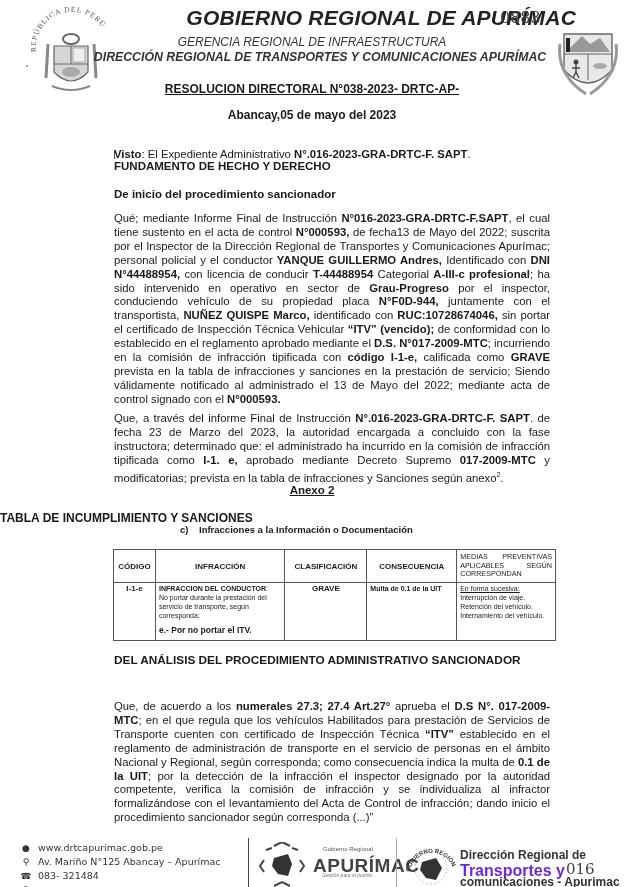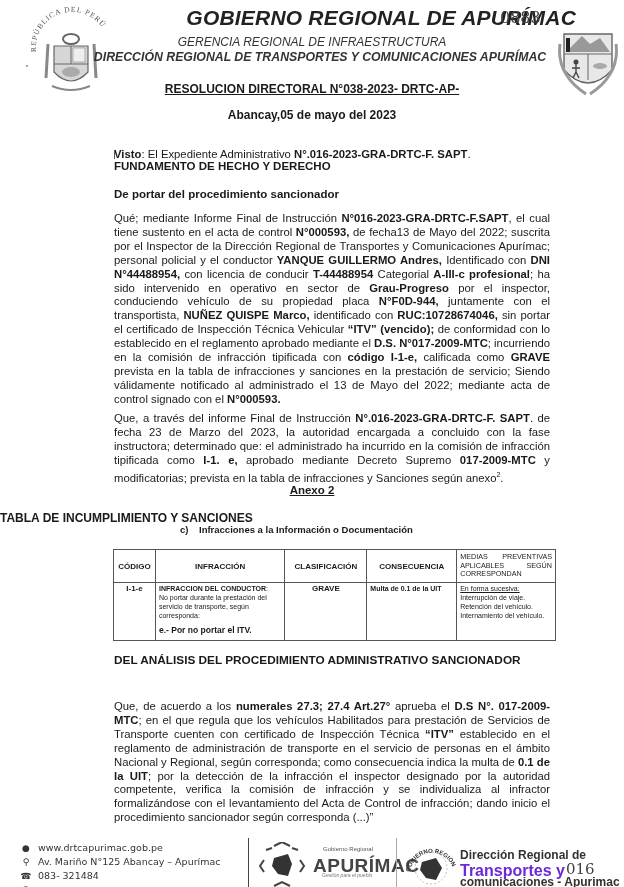--- a/index.html
+++ b/index.html
@@ -63,21 +63,21 @@
 
 <div class="abs res-title">RESOLUCION DIRECTORAL N°038-2023- DRTC-AP-</div>
 <div class="abs date">Abancay,05  de mayo del 2023</div>
 
 <div class="abs para" style="top:148px;">
   <b>Visto</b><span>: El Expediente Administrativo </span><b>N°.016-2023-GRA-DRTC-F. SAPT</b><span>.</span>
 </div>
 <div class="abs" style="left:114px;top:150px;width:1px;height:9px;background:#555;"></div>
 
 <div class="abs para h" style="top:160px;">FUNDAMENTO DE HECHO Y DERECHO</div>
-<div class="abs para h" style="top:188px;">De portar del procedimiento sancionador</div>
+<div class="abs para h" style="top:188px;">De inicio del procedimiento sancionador</div>
 
 <div class="abs para" style="top:212px;">
   <span>Qué; mediante Informe Final de Instrucción </span><b>N°016-2023-GRA-DRTC-F.SAPT</b><span>, el cual tiene sustento en el acta de control </span><b>N°000593,</b><span> de fecha13 de Mayo del 2022; suscrita por el Inspector de la Dirección Regional de Transportes y Comunicaciones  Apurímac; personal policial y el  conductor </span><b>YANQUE GUILLERMO Andres,</b><span> Identificado con </span><b>DNI N°44488954,</b><span> con licencia de conducir </span><b>T-44488954</b><span> Categorial </span><b>A-III-c profesional</b><span>;  ha sido intervenido en operativo en sector de </span><b>Grau-Progreso</b><span> por el inspector, conduciendo vehículo de su propiedad placa </span><b>N°F0D-944,</b><span> juntamente con el transportista, </span><b>NUÑEZ QUISPE Marco,</b><span> identificado con </span><b>RUC:10728674046,</b><span> sin portar el certificado de Inspección Técnica Vehicular </span><b>“ITV” (vencido);</b><span> de conformidad con lo establecido  en el reglamento aprobado mediante el  </span><b>D.S. N°017-2009-MTC</b><span>; incurriendo en la comisión de infracción tipificada con </span><b>código I-1-e,</b><span> calificada como </span><b>GRAVE</b><span> prevista en la tabla de infracciones y sanciones en la prestación de servicio; Siendo válidamente notificado al administrado el 13 de Mayo  del 2022; mediante acta de control signado con el  </span><b>N°000593.</b>
 </div>
 
 <div class="abs para" style="top:412px;">
   <span>Que, a través del informe Final de Instrucción </span><b>N°.016-2023-GRA-DRTC-F. SAPT</b><span>. de fecha 23 de Marzo del 2023, la autoridad encargada a concluido con la fase instructora; determinado que: el administrado ha incurrido en la comisión de infracción tipificada como </span><b>I-1. e,</b><span> aprobado mediante  Decreto Supremo </span><b>017-2009-MTC</b><span> y modificatorias; prevista en la tabla de infracciones y Sanciones según anexo</span><sup style="font-size:7px;">2</sup><span>.</span>
 </div>
 
 <div class="abs" style="left:0;width:624px;top:484px;text-align:center;font-size:11.5px;font-weight:bold;text-decoration:underline;">Anexo 2</div>

